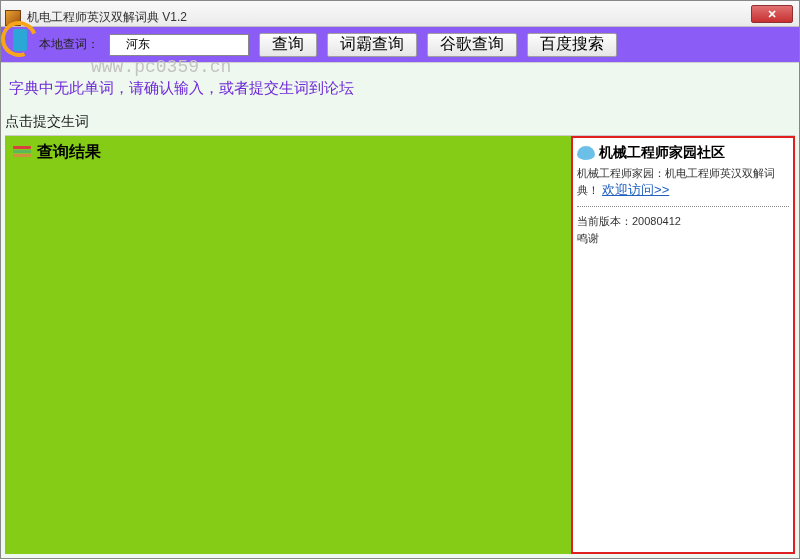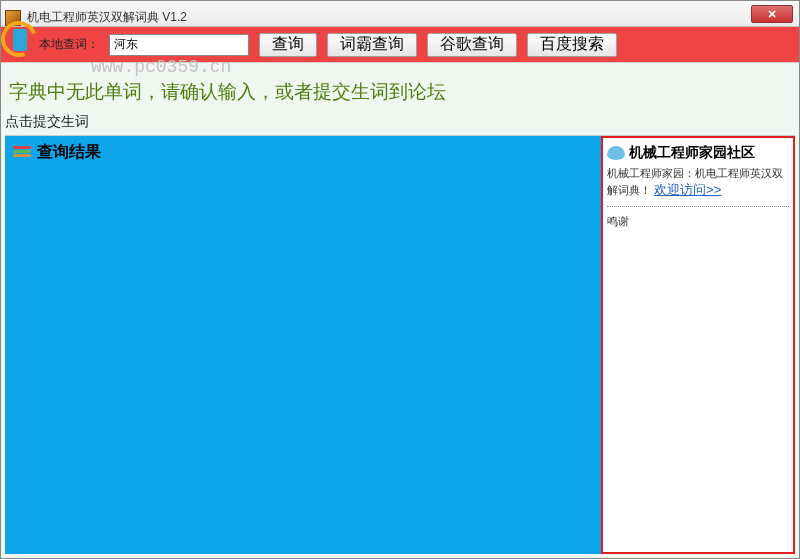--- a/index.html
+++ b/index.html
@@ -13,40 +13,40 @@
 .close-btn { position: absolute; right: 6px; top: 4px; width: 42px; height: 18px; background: linear-gradient(to bottom, #e07070, #c83030); border: 1px solid #903030; border-radius: 2px; display: flex; align-items: center; justify-content: center; color: #fff; cursor: pointer; }
 .close-x { font-weight: bold; font-size: 11px; }
 
 .watermark { position: absolute; top: 20px; left: 0; z-index: 50; display: flex; align-items: center; pointer-events: none; }
 .wm-logo { width: 38px; height: 38px; position: relative; }
 .wm-logo-outer { position: absolute; width: 36px; height: 36px; border: 4px solid #f7a61b; border-radius: 50%; border-right-color: transparent; transform: rotate(25deg); }
 .wm-logo-in { position: absolute; width: 14px; height: 22px; background: #2aa7d6; top: 8px; left: 12px; border-radius: 2px; }
 .wm-text { color: #6a6a6a; font-size: 22px; font-weight: bold; margin-left: 4px; letter-spacing: 1px; }
 .wm-url { position: absolute; top: 56px; left: 90px; color: #c3c3c3; font-size: 18px; font-family: Liberation Mono, monospace; z-index: 49; pointer-events: none; }
 
-.toolbar { height: 36px; background: #ef4444; border-bottom: 1px solid #d0d0d0; display: flex; align-items: center; padding: 0 10px; gap: 10px; position: relative; z-index: 10; }
+.toolbar { height: 36px; background: #8b5cf6; border-bottom: 1px solid #d0d0d0; display: flex; align-items: center; padding: 0 10px; gap: 10px; position: relative; z-index: 10; }
 .toolbar-label { font-size: 12px; color: #222; margin-left: 28px; }
-.search-input { width: 140px; height: 22px; border: 1px solid #888; padding: 0 4px; font-size: 12px; background: #fff; }
+.search-input { width: 140px; height: 22px; border: 1px solid #888; padding: 0 16px; font-size: 12px; background: #fff; }
 .btn { height: 24px; padding: 0 12px; background: linear-gradient(to bottom, #fdfdfd, #e6e6e6); border: 1px solid #a0a0a0; border-radius: 2px; font-size: 16px; cursor: pointer; }
 .btn.back { margin-left: 30px; }
 
 .content { position: relative; height: calc(100% - 62px); background: #eef8ee; }
-.msg1 { position: absolute; top: 16px; left: 8px; font-size: 19px; color: #4d7c0f; }
+.msg1 { position: absolute; top: 16px; left: 8px; font-size: 15px; color: #6d28d9; }
 .msg2 { position: absolute; top: 50px; left: 4px; font-size: 14px; color: #222; cursor: pointer; }
 
-.result-section { position: absolute; top: 72px; left: 4px; right: 4px; bottom: 4px; background: #0ea5e9; border-top: 1px solid #ccc; }
+.result-section { position: absolute; top: 72px; left: 4px; right: 4px; bottom: 4px; background: #84cc16; border-top: 1px solid #ccc; }
 .result-header { display: flex; align-items: center; padding: 6px 8px; gap: 6px; }
 .result-icon { width: 18px; height: 14px; position: relative; }
 .result-icon .bar { height: 3px; margin-bottom: 1px; border-radius: 1px; }
 .b1 { background: #d94040; width: 18px; }
 .b2 { background: #5cb85c; width: 18px; }
 .b3 { background: #d09040; width: 18px; }
 .result-title { font-size: 16px; font-weight: bold; color: #000; }
 
-.side-panel { position: absolute; top: 0; right: 0; width: 194px; height: 418px; border: 2px solid #e02020; background: #fff; padding: 6px 4px; }
+.side-panel { position: absolute; top: 0; right: 0; width: 224px; height: 418px; border: 2px solid #e02020; background: #fff; padding: 6px 4px; }
 .side-header { display: flex; align-items: center; gap: 4px; margin-bottom: 4px; }
 .bubble-icon { width: 18px; height: 14px; background: #6cc0e8; border-radius: 50% 50% 50% 50% / 60% 60% 40% 40%; position: relative; }
 .bubble-icon::after { content: ""; position: absolute; bottom: -3px; left: 4px; border: 3px solid transparent; border-top-color: #6cc0e8; }
 .side-title { font-size: 14px; font-weight: bold; color: #000; }
 .side-desc { font-size: 11px; color: #333; line-height: 1.4; margin-bottom: 2px; }
 .side-link { color: #2060c0; text-decoration: underline; cursor: pointer; font-size: 13px; }
 .dotted-sep { border-top: 1px dotted #888; margin: 6px 0; }
 .side-sub { font-size: 14px; font-weight: bold; color: #000; margin-bottom: 4px; }
 .side-item { font-size: 11px; color: #333; line-height: 1.6; }
 </style>
@@ -97,18 +97,19 @@
       <div class="side-panel">
         <div class="side-header">
           <div class="bubble-icon"></div>
           <div class="side-title">机械工程师家园社区</div>
         </div>
         <div class="side-desc">
           <span>机械工程师家园：机电工程师英汉双解词典！</span>
           <span class="side-link">欢迎访问&gt;&gt;</span>
         </div>
         <div class="dotted-sep"></div>
+        <div class="side-item">当前版本：20080412</div>
         <div class="side-item">鸣谢</div>
       </div>
     </div>
   </div>
 
 </div>
 
 </body></html>

